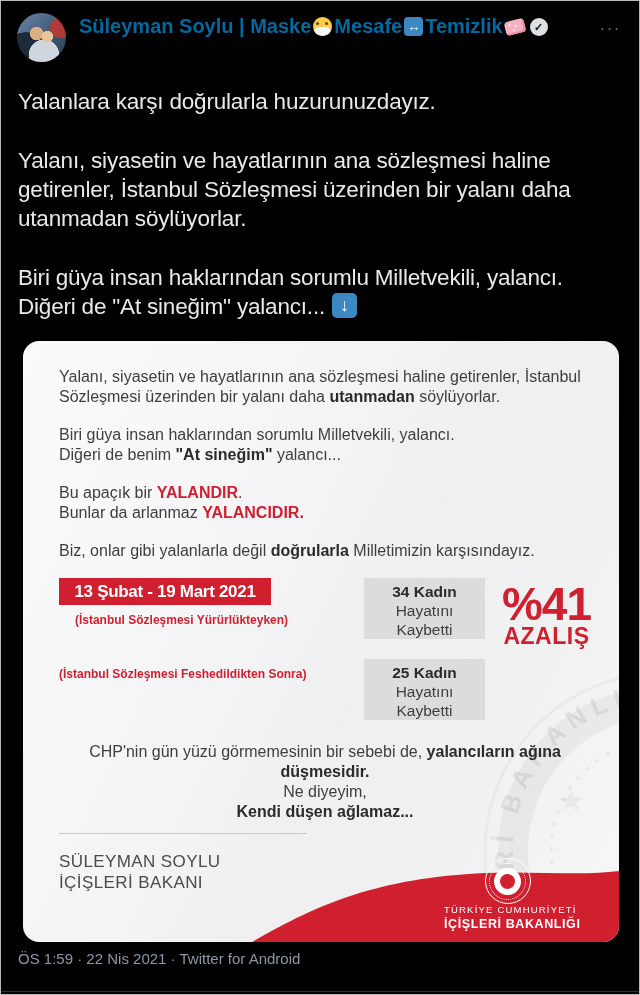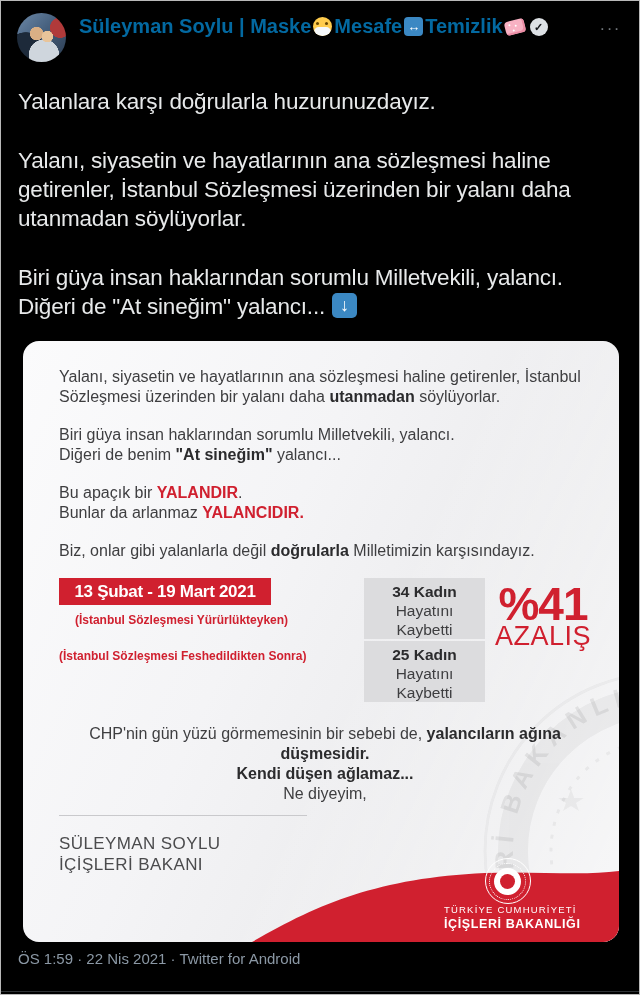--- a/index.html
+++ b/index.html
@@ -62,32 +62,32 @@
   .watermark { position:absolute; left:420px; top:290px; z-index:1; opacity:0.9; }
   .card-body { position:relative; z-index:2; padding:26px 28px 0 36px; color:#3e3e40;
       font-size:16px; line-height:20px; }
   .card-body p { margin:0 0 18px 0; }
   .card-body .tight { margin-bottom:15px; }
   .card-body b { color:#2b2b2d; }
   .redb { color:#d0202f; font-weight:bold; }
 
   
   .stats { display:flex; margin:0 0 0 0; padding-top:2px; }
-  .stats-rows { width:455px; display:flex; flex-direction:column; gap:2px; }
+  .stats-rows { width:455px; display:flex; flex-direction:column; gap:20px; }
   .stat-row { display:flex; align-items:flex-start; }
   .stat-left { width:245px; }
   .date-box { width:212px; height:27px; margin-left:0; background:#d0202f; color:#fff;
       font-weight:bold; font-size:17px; line-height:27px; text-align:center; letter-spacing:-0.3px; }
   .date-note { width:245px; margin-top:5px; color:#d0202f; font-weight:bold; font-size:12px;
       text-align:center; white-space:nowrap; }
   .count-box { margin-left:60px; width:121px; min-height:46px; background:#dcdcde; text-align:center;
       font-size:15.5px; line-height:19px; padding-top:4px; color:#3e3e40; }
   .badge { flex:1; text-align:center; color:#d0202f; padding-top:4px; }
   .badge .pct { font-size:46px; font-weight:bold; line-height:44px; letter-spacing:-1px; }
-  .badge .lbl { font-size:27px; font-weight:normal; letter-spacing:0.5px; margin-top:0px; }
+  .badge .lbl { font-size:23px; font-weight:bold; letter-spacing:0.5px; margin-top:0px; }
 
   .chp { margin-top:22px; }
   .chp .line { margin:0;text-align:center; }
   .sig-divider { width:248px; height:1px; background:#c9c9cc; margin:11px 0 17px 0; }
   .signature { color:#4b4b4d; font-size:17px; line-height:21px; letter-spacing:0.4px; }
 
   
   .wave { position:absolute; left:0; bottom:0; width:596px; height:82px; z-index:3; }
   .ministry { position:absolute; z-index:4; left:412px; bottom:11px; display:flex; align-items:center;flex-direction:column; }
   .seal { width:46px; height:46px; border:1.6px solid #fff; border-radius:50%; flex:none;
@@ -186,22 +186,22 @@
           </div>
         </div>
         <div class="badge">
           <div class="pct">%41</div>
           <div class="lbl">AZALIŞ</div>
         </div>
       </div>
 
       <div class="chp">
         <p class="line" style="margin:0"><span>CHP'nin gün yüzü görmemesinin bir sebebi de, </span><b>yalancıların ağına düşmesidir.</b></p>
+        <p class="line" style="margin:0">Ne diyeyim,</p>
         <p class="line" style="margin:0"><b>Kendi düşen ağlamaz...</b></p>
-        <p class="line" style="margin:0">Ne diyeyim,</p>
       </div>
 
       <div class="sig-divider"></div>
       <div class="signature">
         <div>SÜLEYMAN SOYLU</div>
         <div>İÇİŞLERİ BAKANI</div>
       </div>
     </div>
 
     <svg class="wave" viewBox="0 0 596 82" preserveAspectRatio="none">

